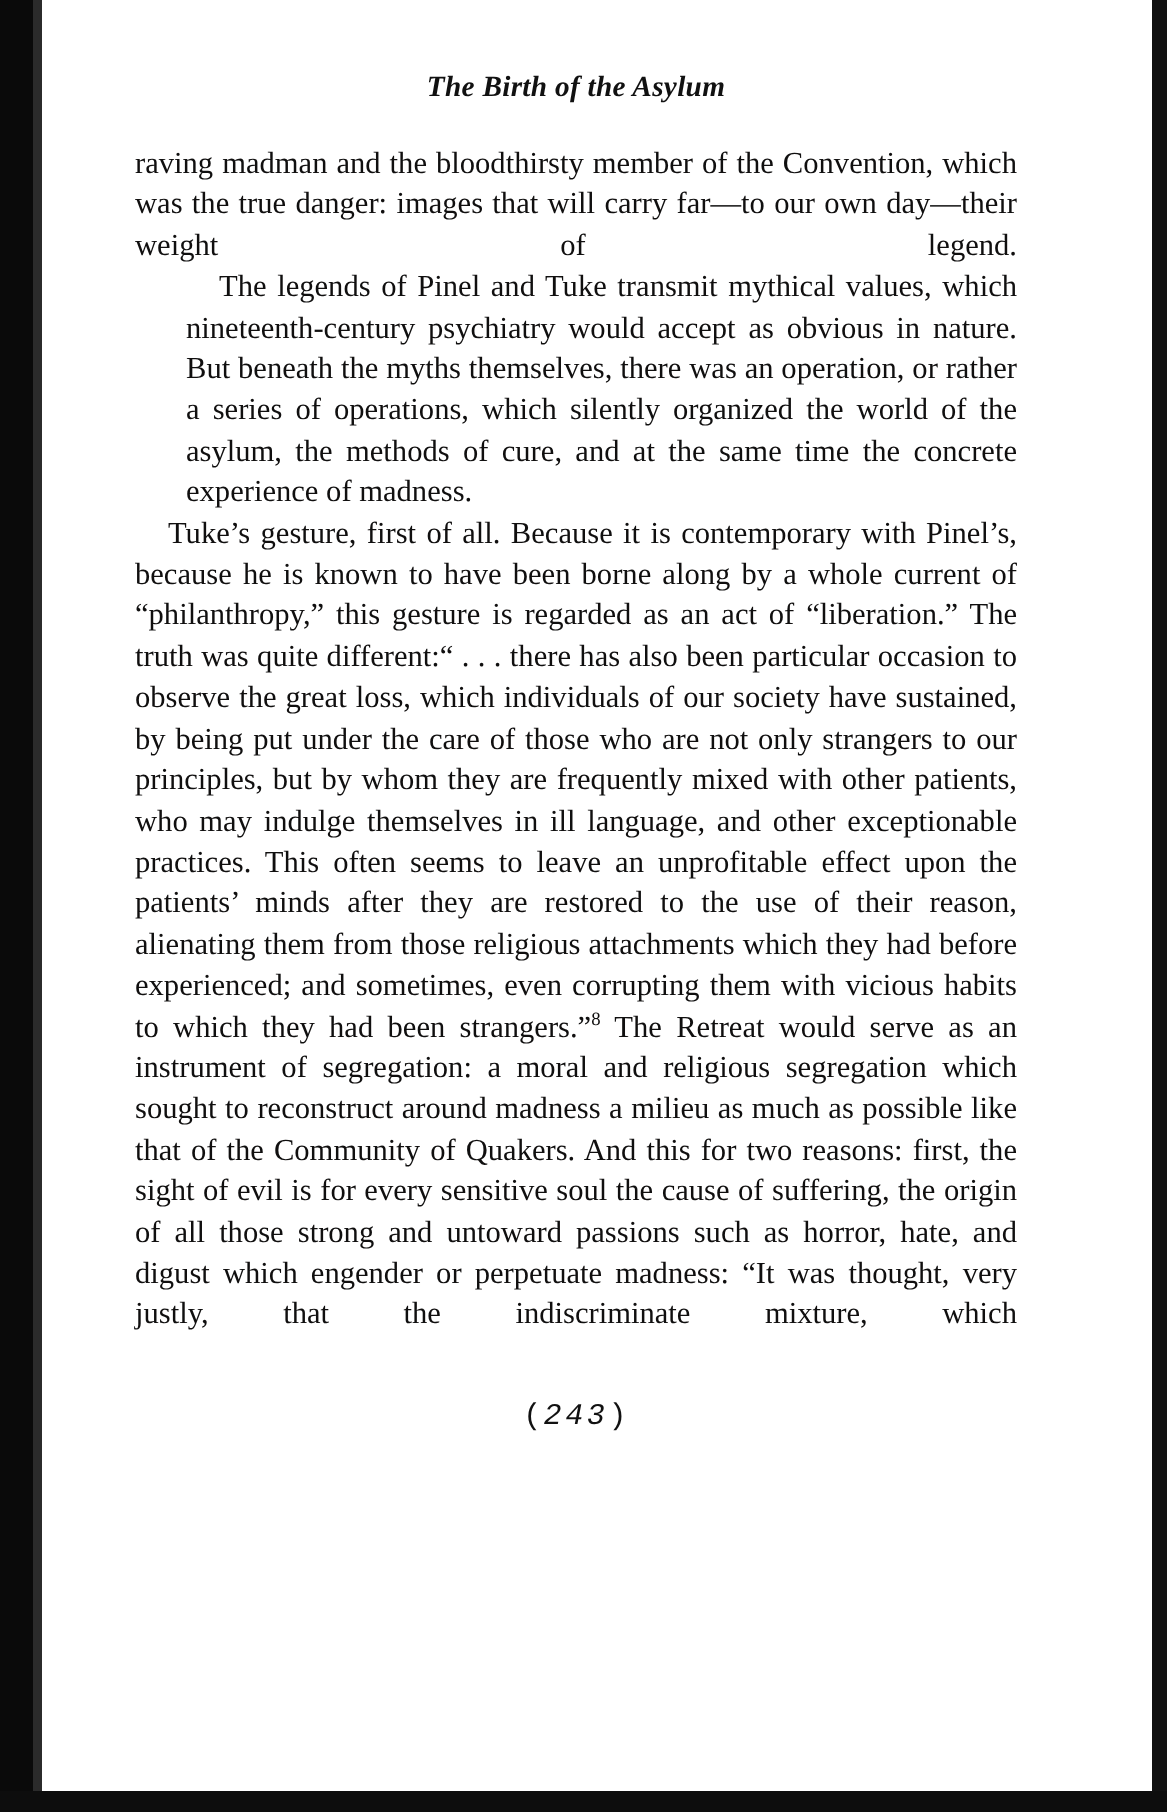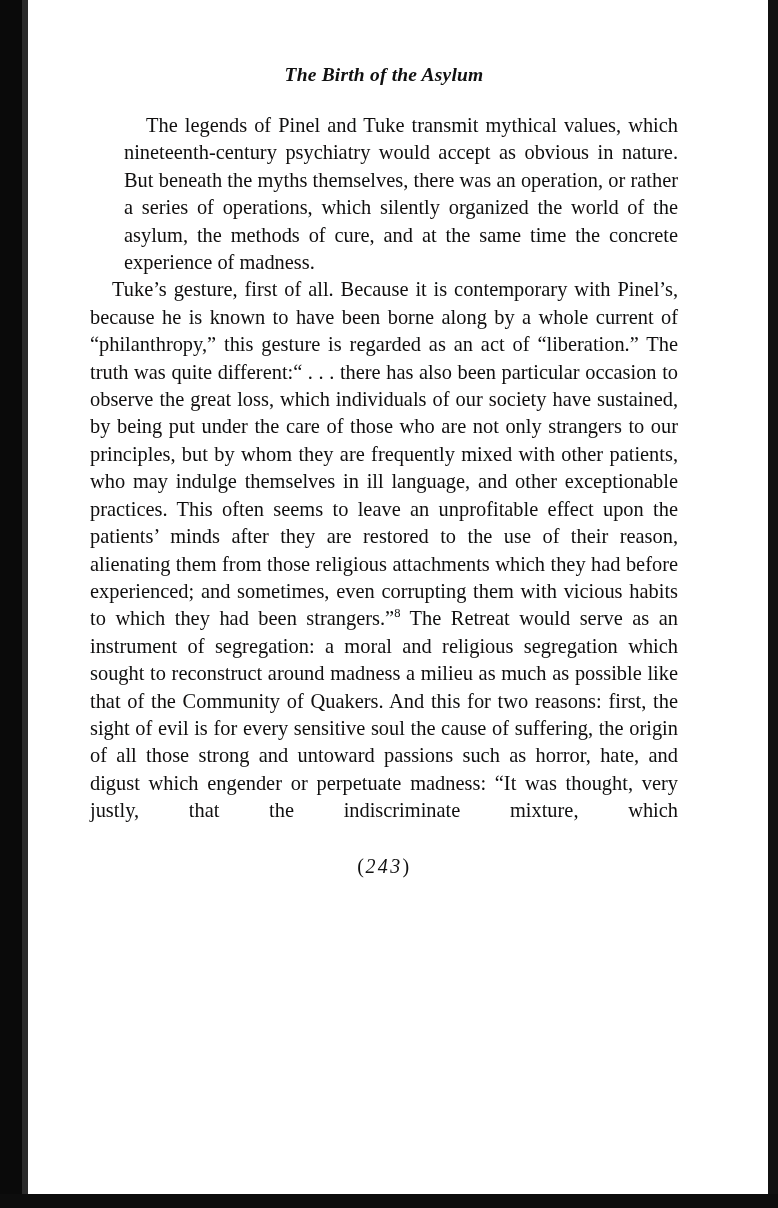--- a/index.html
+++ b/index.html
@@ -62,21 +62,21 @@
     top: 0;
     left: 28px;
     width: 740px;
     height: 1194px;
     background: #ffffff;
   }
 
   .page-inner {
     position: absolute;
     left: 62px;
-    top: 64px;
+    top: 48px;
     width: 588px;
   }
 
   .running-head {
     text-align: center;
     font-style: italic;
     font-weight: bold;
     font-size: 19.5px;
     letter-spacing: 0.2px;
     color: #111111;
@@ -113,25 +113,26 @@
     text-align-last: justify;
   }
 
   sup.footnote-ref {
     font-size: 12.5px;
     vertical-align: super;
     line-height: 0;
   }
 
   .folio {
-    margin-top: 30px;
+    margin-top: 42px;
     text-align: center;
     font-size: 20px;
     letter-spacing: 1.6px;
     color: #111111;
+    font-family: Liberation Mono, monospace;
   }
   .folio .folio-num {
     font-style: italic;
     letter-spacing: 2.4px;
   }
 </style>
 </head>
 <body>
 
 <div class="scan-edge-left"></div>
@@ -140,20 +141,21 @@
 <div class="scan-edge-bottom"></div>
 <div class="scan-tick-top"></div>
 
 <div class="page">
   <div class="page-inner">
 
     <div class="running-head">The Birth of the Asylum</div>
 
     <div class="body-text">
 
+      <p class="para justify-last">raving madman and the bloodthirsty member of the Convention, which was the true danger: images that will carry far—to our own day—their weight of legend.</p>
 
       <p class="para para-indent para-gap">The legends of Pinel and Tuke transmit mythical values, which nineteenth-century psychiatry would accept as obvious in nature. But beneath the myths themselves, there was an operation, or rather a series of operations, which silently organized the world of the asylum, the methods of cure, and at the same time the concrete experience of madness.</p>
 
       <p class="para para-indent justify-last"><span>Tuke’s gesture, first of all. Because it is contemporary with Pinel’s, because he is known to have been borne along by a whole current of “philanthropy,” this gesture is regarded as an act of “liberation.” The truth was quite different:“ . . . there has also been particular occasion to observe the great loss, which individuals of our society have sustained, by being put under the care of those who are not only strangers to our principles, but by whom they are frequently mixed with other patients, who may indulge themselves in ill language, and other exceptionable practices. This often seems to leave an unprofitable effect upon the patients’ minds after they are restored to the use of their reason, alienating them from those religious attachments which they had before experienced; and sometimes, even corrupting them with vicious habits to which they had been strangers.”</span><sup class="footnote-ref">8</sup><span> The Retreat would serve as an instrument of segregation: a moral and religious segregation which sought to reconstruct around madness a milieu as much as possible like that of the Community of Quakers. And this for two reasons: first, the sight of evil is for every sensitive soul the cause of suffering, the origin of all those strong and untoward passions such as horror, hate, and digust which engender or perpetuate madness: “It was thought, very justly, that the indiscriminate mixture, which</span></p>
 
     </div>
 
     <div class="folio"><span>(</span><span class="folio-num">243</span><span>)</span></div>
 
   </div>

